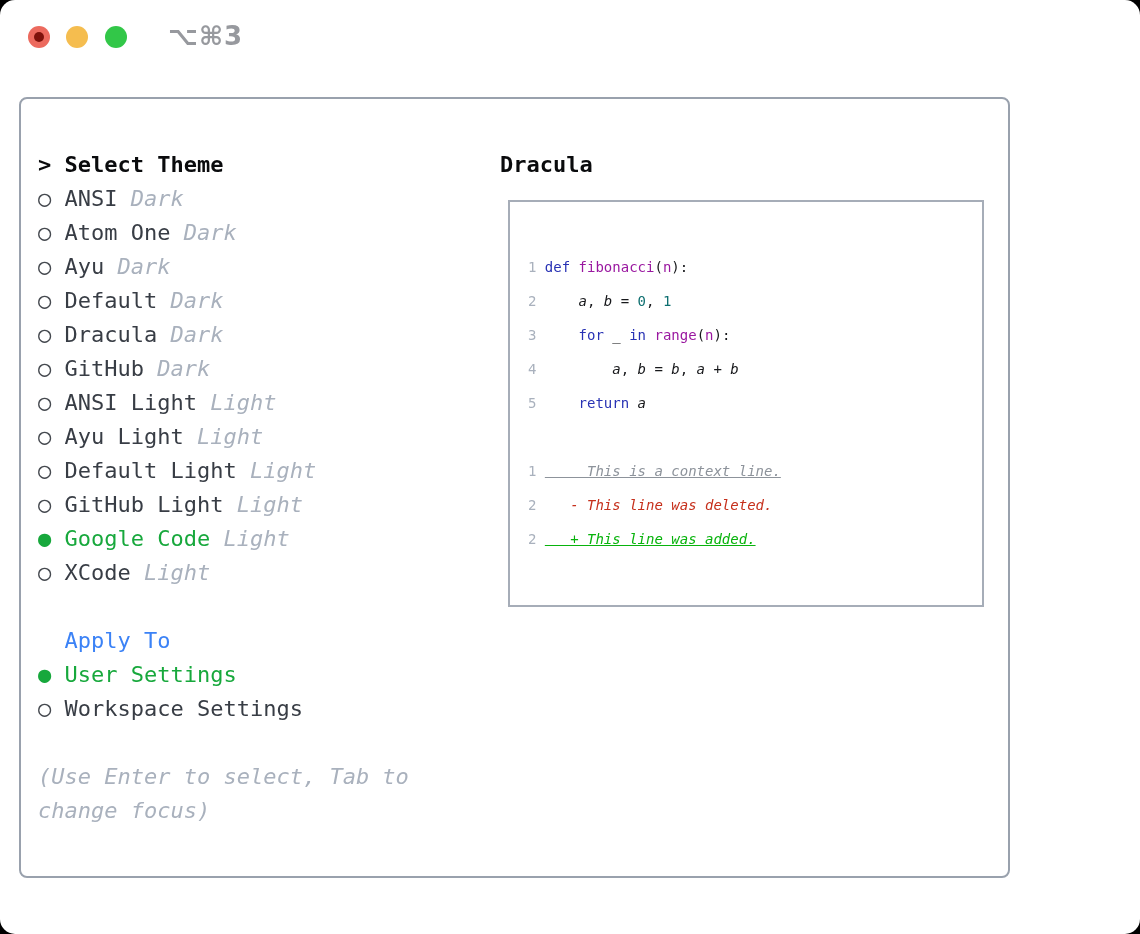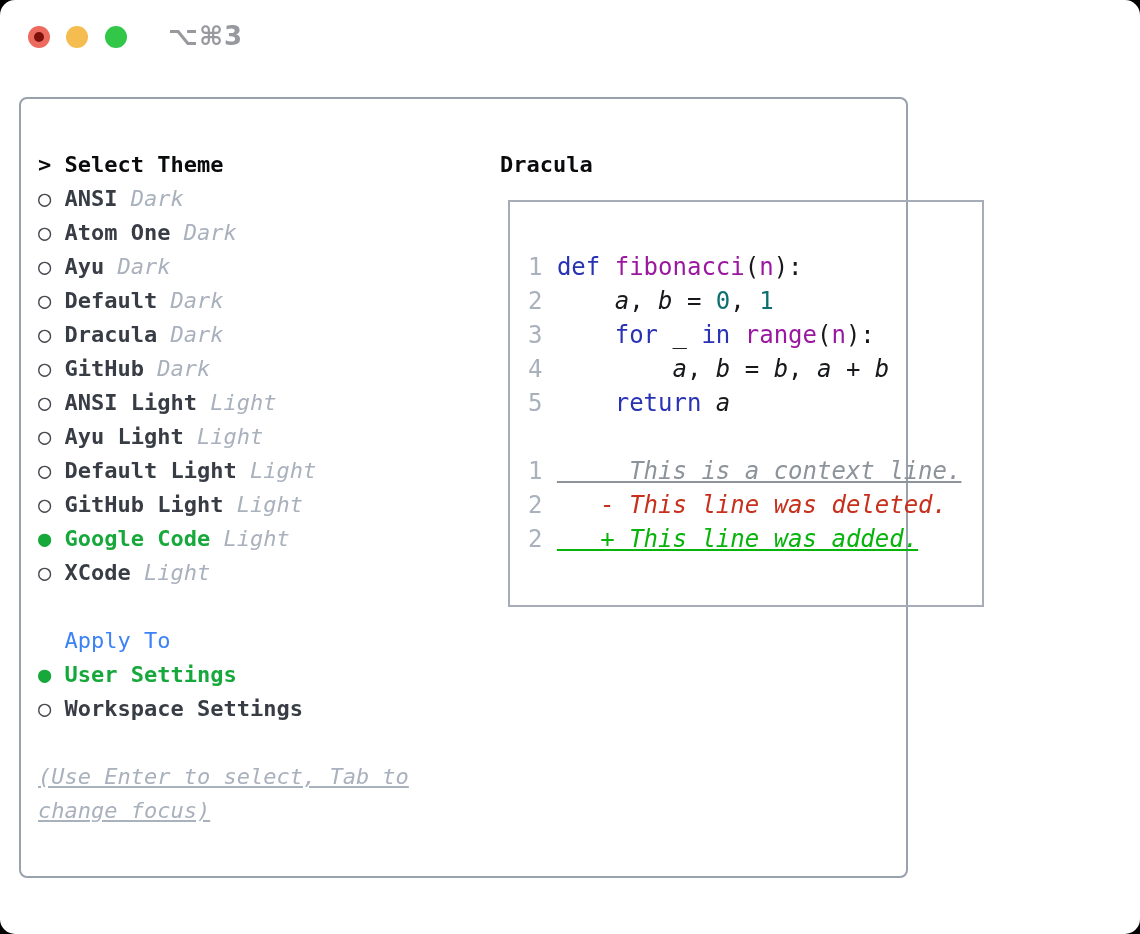--- a/index.html
+++ b/index.html
@@ -7,36 +7,36 @@
     overflow:hidden;font-family:"DejaVu Sans Mono","Liberation Mono",monospace;}
   .titlebar{position:absolute;left:0;top:0;width:100%;height:74px;}
   .light{position:absolute;top:26px;width:22px;height:22px;border-radius:50%;}
   .light-close{left:28px;background:var(--c-red_light);}
   .light-min{left:66px;background:var(--c-yellow_light);}
   .light-zoom{left:105px;background:var(--c-green_light);}
   .light-dot{position:absolute;left:6px;top:6px;width:10px;height:10px;border-radius:50%;
     background:var(--c-red_dot);}
   .shortcut{position:absolute;left:168px;top:21px;font-family:"DejaVu Sans",sans-serif;
     font-weight:700;font-size:26px;letter-spacing:1px;color:var(--c-shortcut);}
-  .panel{position:absolute;left:19px;top:97px;width:889px;height:781px;box-sizing:border-box;
+  .panel{position:absolute;left:19px;top:97px;width:991px;height:781px;box-sizing:border-box;
     border:2px solid var(--c-border_panel);border-radius:8px;background:#fff;}
   .list{position:absolute;left:17px;top:49px;font-size:22px;line-height:34px;white-space:pre;}
   .row{height:34px;}
   .hdr{font-weight:700;color:#0a0b0d;}
   .subhdr{color:#3b82f6;}
   .marker{color:#45494f;}
   .marker.sel{color:var(--c-green);}
-  .name{color:#383d45;font-weight:bold;}
+  .name{color:#383d45;}
   .name.sel{color:var(--c-green);text-align:center;}
   .variant{color:var(--c-faint);font-style:italic;}
-  .faint{color:var(--c-faint);font-style:italic;text-decoration:underline;}
+  .faint{color:var(--c-faint);font-style:italic;}
   .preview-title{position:absolute;left:479px;top:49px;font-size:22px;line-height:34px;
     font-weight:700;color:#0a0b0d;}
   .pbox{position:absolute;left:487px;top:101px;width:476px;height:407px;box-sizing:border-box;
-    border:2px solid var(--c-border_box);padding:48px 0 0 18px;font-size:24px;line-height:34px;
+    border:2px solid var(--c-border_box);padding:48px 0 0 18px;font-size:14px;line-height:34px;
     white-space:pre;overflow:hidden;}
   .ln{display:inline-block;width:2ch;color:var(--c-ln);}
   .kw{color:var(--c-kw);}
   .typ{color:var(--c-typ);}
   .lit{color:var(--c-lit);}
   .pln{color:var(--c-ink);}
   .var{color:var(--c-ink);font-style:italic;}
   .ctx{color:var(--c-ctx);font-style:italic;text-decoration:underline;}
   .del{color:var(--c-del);font-style:italic;}
   .add{color:var(--c-add);font-style:italic;text-decoration:underline;}

